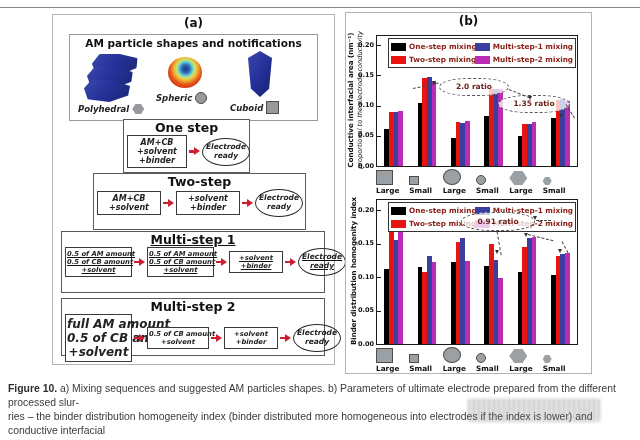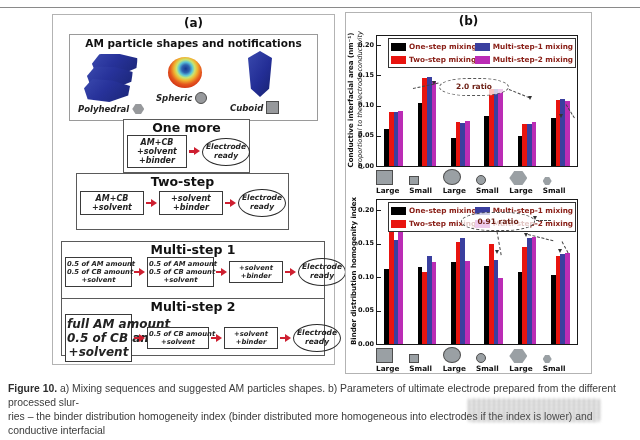--- a/index.html
+++ b/index.html
@@ -103,48 +103,48 @@
 
       <div id="cuboid" style="left:178px;top:16px;"></div>
       <div class="labrow" style="left:160px;top:66px;">
         <span class="shapelab">Cuboid</span>
         <span class="nicon-square"></span>
       </div>
     </div>
 
     <div id="flows">
         <div class="flow" style="left: 70px; top: 104px; width: 125px; height: 52px;">
-          <div class="ftitle">One more</div>
+          <div class="ftitle">One step</div>
           <div class="frow">
             <div class="fbox" style="width: 56px; font-size: 8px;">
               <div class="fline">AM+CB</div>
               <div class="fline">+solvent</div>
               <div class="fline">+binder</div>
             </div>
             <div class="rarr"></div>
             <div class="eready" style="width: 46px; height: 26px;">Electrode ready</div>
           </div>
         </div>
-        <div class="flow" style="left: 23px; top: 158px; width: 211px; height: 55px;">
+        <div class="flow" style="left: 40px; top: 158px; width: 211px; height: 55px;">
           <div class="ftitle">Two-step</div>
           <div class="frow">
             <div class="fbox" style="width: 60px; font-size: 8px;">
               <div class="fline">AM+CB</div>
               <div class="fline">+solvent</div>
             </div>
             <div class="rarr"></div>
             <div class="fbox" style="width: 60px; font-size: 8px;">
               <div class="fline">+solvent</div>
               <div class="fline">+binder</div>
             </div>
             <div class="rarr"></div>
             <div class="eready" style="width: 46px; height: 26px;">Electrode ready</div>
           </div>
         </div>
-        <div class="flow" style="left: 8px; top: 226px; width: 262px; height: 60px;">
+        <div class="flow" style="left: 8px; top: 216px; width: 262px; height: 60px; text-decoration: underline;">
           <div class="ftitle">Multi-step 1</div>
           <div class="frow">
             <div class="fbox" style="width: 63px; font-size: 6.8px;">
               <div class="fline">0.5 of AM amount</div>
               <div class="fline">0.5 of CB amount</div>
               <div class="fline">+solvent</div>
             </div>
             <div class="rarr"></div>
             <div class="fbox" style="width: 63px; font-size: 6.8px;">
               <div class="fline">0.5 of AM amount</div>
@@ -229,20 +229,21 @@
             <div class="lentry">
               <div class="lswatch" style="background: rgb(58, 63, 159);"></div>
               <div class="llab">Multi-step-1 mixing</div>
             </div>
             <div class="lentry">
               <div class="lswatch" style="background: rgb(187, 44, 181);"></div>
               <div class="llab">Multi-step-2 mixing</div>
             </div>
           </div>
           <div class="ann" style="left: 62px; top: 42px; width: 68px; height: 16px; border-radius: 50% / 60%;">2.0 ratio</div>
+          <div class="ann" style="left: 121px; top: 59px; width: 70px; height: 16px; border-radius: 50% / 60%;">1.35 ratio</div>
           <div class="conn" style="left: 36px; top: 52px; width: 26px; transform: rotate(-12deg);"></div>
           <div class="conn" style="left: 132px; top: 53px; width: 22px; transform: rotate(22deg);"></div>
           <div class="conn" style="left: 189px; top: 68px; width: 16px; transform: rotate(58deg);"></div>
           <div class="ahead" style="left: 55px; top: 45px;"></div>
           <div class="ahead" style="left: 151px; top: 60px;"></div>
           <div class="ahead" style="left: 182px; top: 78px;"></div>
         </div>
         <div class="ticklab" style="left: 6px; top: 148.5px;">0.00</div>
         <div class="ticklab" style="left: 6px; top: 118.267px;">0.05</div>
         <div class="ticklab" style="left: 6px; top: 88.0349px;">0.10</div>

